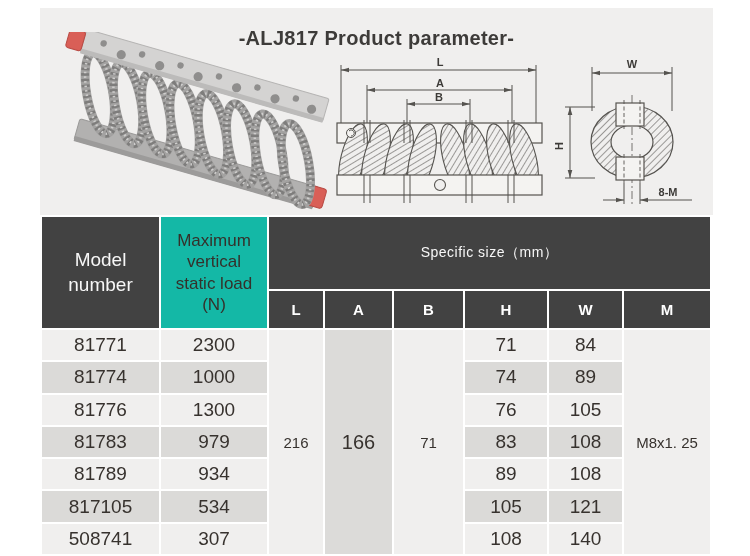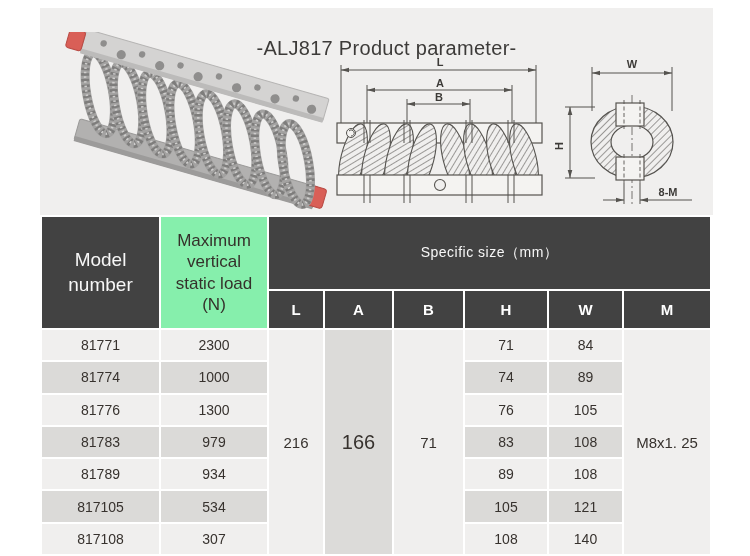--- a/index.html
+++ b/index.html
@@ -5,49 +5,49 @@
   html,body{margin:0;padding:0;}
   body{
     width:750px;height:556px;overflow:hidden;background:#ffffff;
     font-family:"Liberation Sans",sans-serif;position:relative;
   }
   .panel{
     position:absolute;left:40px;top:8px;width:673px;height:207px;
     background:#f0efee;
   }
   .title{
-    position:absolute;left:0;top:19px;width:673px;margin:10px;
-    text-align:center;font-size:20px;font-weight:400;color:#3d3b39;
+    position:absolute;left:0;top:19px;width:673px;margin:0;
+    text-align:center;font-size:20px;font-weight:700;color:#3d3b39;
     letter-spacing:.3px;
   }
   .photo{position:absolute;left:8px;top:24px;}
   .front-view{position:absolute;left:293px;top:48px;}
   .side-view{position:absolute;left:515px;top:45px;}
   svg text{font-family:"Liberation Sans",sans-serif;}
 
   table.spec{
     position:absolute;left:40px;top:215px;width:670px;
     border-collapse:collapse;table-layout:fixed;
   }
   .spec th,.spec td{
     border:2px solid #ffffff;text-align:center;vertical-align:middle;
     padding:0;overflow:hidden;
   }
   .spec th.dark{background:#424242;color:#f7f7f7;font-weight:400;}
   .spec .model-h{font-size:19px;line-height:1.3;}
   .spec .tan{
-    background:#86efac;color:#35312b;font-size:17px;font-weight:400;line-height:1.25;
+    background:#14b8a6;color:#35312b;font-size:17px;font-weight:400;line-height:1.25;
   }
   .spec .size-h{font-size:14px;letter-spacing:.5px;}
   tr.head-1{height:74px;}
   tr.subhead th{
     background:#424242;color:#fff;font-size:15px;font-weight:700;height:37px;
   }
   tr.data{height:32.3px;}
-  tr.data td{background:#f0efee;font-size:14px;color:#37322e;}
+  tr.data td{background:#f0efee;font-size:19px;color:#37322e;}
   tr.data.alt td{background:#dbdad8;}
   .spec td.m-light{background:#f0efee !important;font-size:15px;color:#37322e;}
   .spec td.m-dark{background:#dcdbd9 !important;font-size:20px;color:#37322e;}
 </style>
 </head>
 <body>
 
 <div class="panel">
   <h1 class="title">-ALJ817 Product parameter-</h1>
 
@@ -318,19 +318,19 @@
     <td>89</td>
     <td>108</td>
   </tr>
   <tr class="data alt">
     <td>817105</td>
     <td>534</td>
     <td>105</td>
     <td>121</td>
   </tr>
   <tr class="data">
-    <td>817108</td>
+    <td>508741</td>
     <td>307</td>
     <td>108</td>
     <td>140</td>
   </tr>
   </tbody>
 </table>
 
 </body></html>

